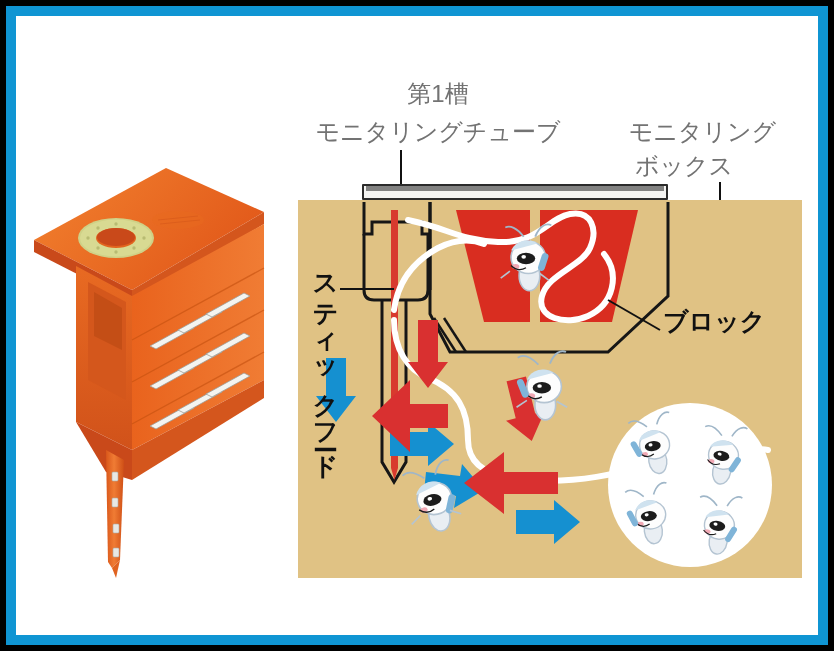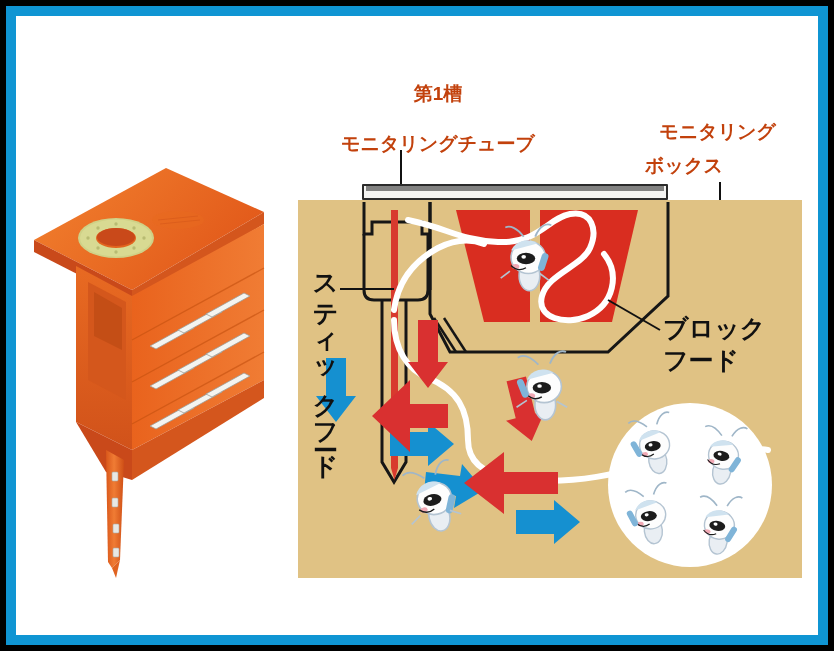--- a/index.html
+++ b/index.html
@@ -10,24 +10,24 @@
 
   
   .frame-black{position:absolute;left:0;top:0;width:834px;height:651px;
       background:#000000;}
   .frame-blue{position:absolute;left:6px;top:6px;width:822px;height:639px;
       background:#0f95d3;}
   .frame-inner{position:absolute;left:16px;top:16px;width:802px;height:619px;
       background:#ffffff;}
 
   
-  .hd{position:absolute;color:#c2410c;font-size:19px;line-height:31px;
-      font-weight:bold;letter-spacing:0px;white-space:nowrap;}
+  .hd{position:absolute;color:#737373;font-size:24px;line-height:31px;
+      font-weight:normal;letter-spacing:0px;white-space:nowrap;}
   #h1a{left:318px;top:78px;width:240px;text-align:center;}
-  #h1b{left:288px;top:116px;width:300px;text-align:center;margin-top:12px;}
+  #h1b{left:288px;top:116px;width:300px;text-align:center;}
   #h2a{left:600px;top:78px;width:200px;text-align:center;}
   #h2b{left:576px;top:116px;width:200px;text-align:right;}
   #h2c{left:584px;top:150px;width:200px;text-align:center;}
 
   
   .lead{position:absolute;background:#111111;}
   #lead-tube{left:400px;top:150px;width:2px;height:40px;}
   #lead-box-v{left:719px;top:182px;width:2px;height:42px;}
   #lead-box-h{left:645px;top:222px;width:76px;height:2px;}
   #lead-box-v2{left:645px;top:200px;width:2px;height:24px;}
@@ -46,21 +46,21 @@
   
   .vlabel{position:absolute;color:#111111;font-size:25px;font-weight:bold;
       writing-mode:vertical-rl;text-orientation:upright;line-height:27px;
       letter-spacing:1px;}
   #lbl-stick{left:312px;top:258px;}
   #lbl-stick-line{position:absolute;left:340px;top:288px;width:54px;height:2px;
       background:#111111;}
 
   .rlabel{position:absolute;color:#111111;font-size:25px;font-weight:bold;
       line-height:32px;white-space:nowrap;}
-  #lbl-block{left:663px;top:312px;}
+  #lbl-block{left:663px;top:305px;}
 
   
   #product{position:absolute;left:28px;top:150px;width:240px;height:430px;}
 </style>
 </head>
 <body>
 
 <div id="root">
 
   <div class="frame-black"></div>
@@ -359,16 +359,15 @@
   </div>
 
   <div id="lid"></div>
   <div id="lid-shade"></div>
 
   <div class="vlabel" id="lbl-stick">スティックフード</div>
   <div id="lbl-stick-line"></div>
 
   <div class="rlabel" id="lbl-block">
     <div>ブロック</div>
-    <div>フード</div>
   </div>
 
 </div>
 
 </body></html>

